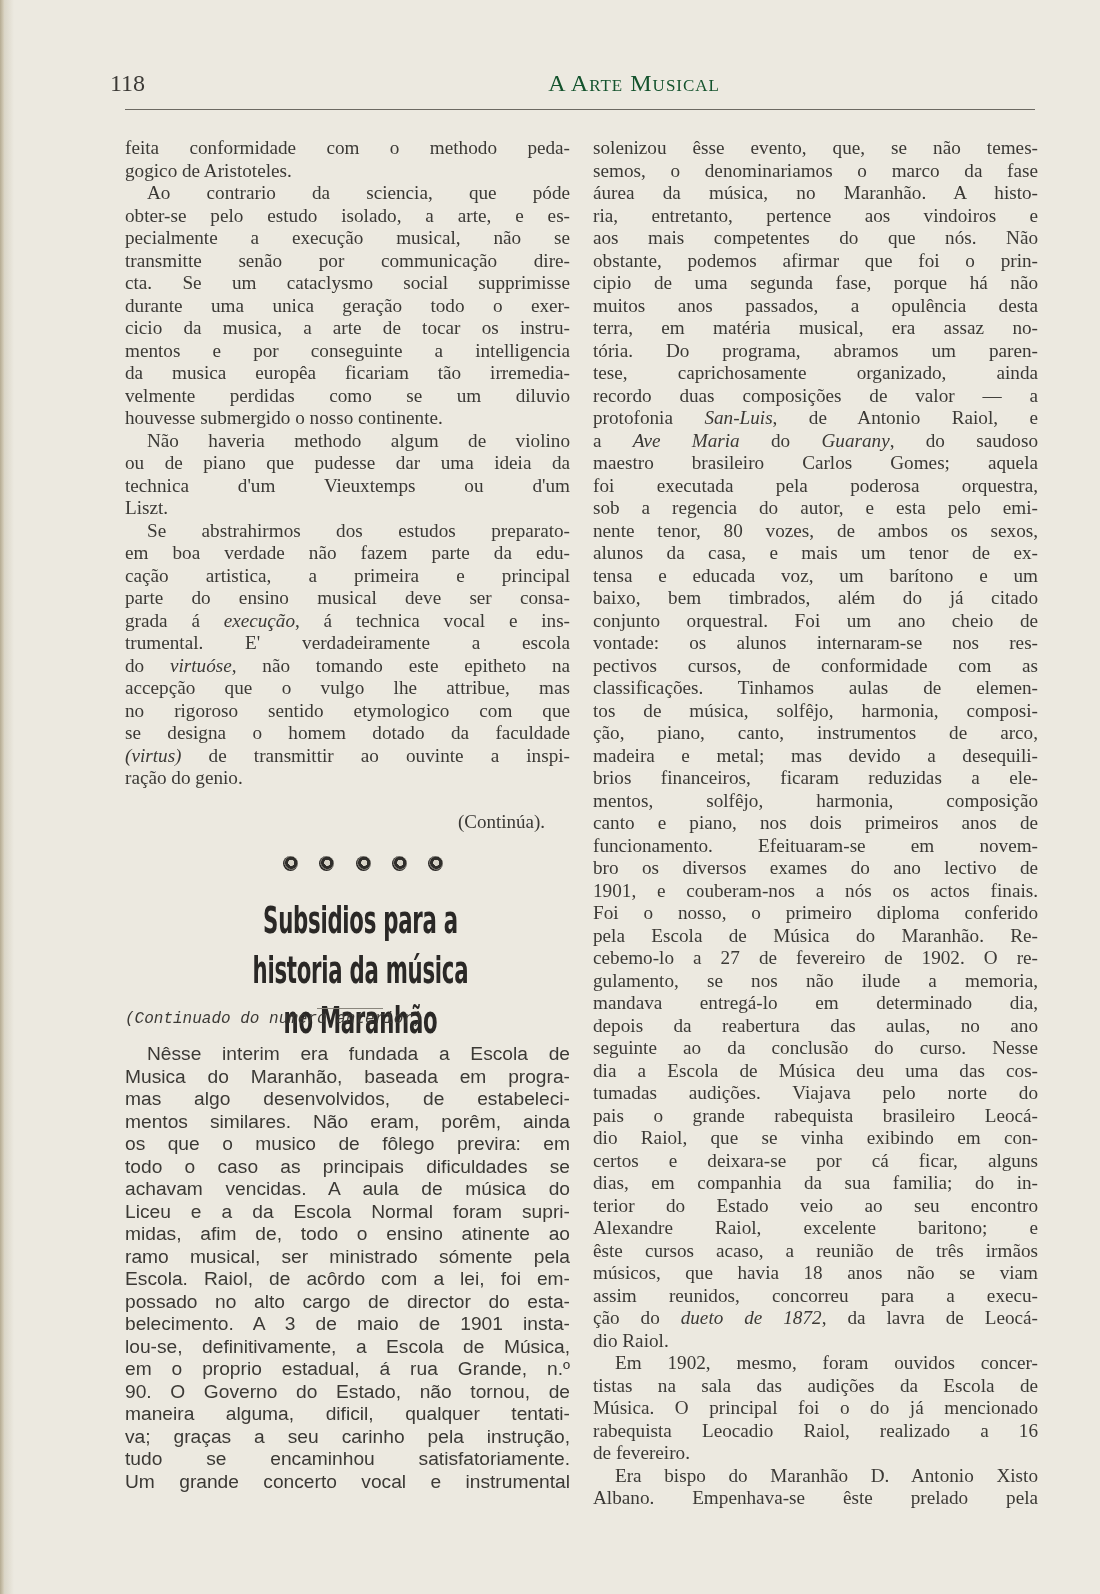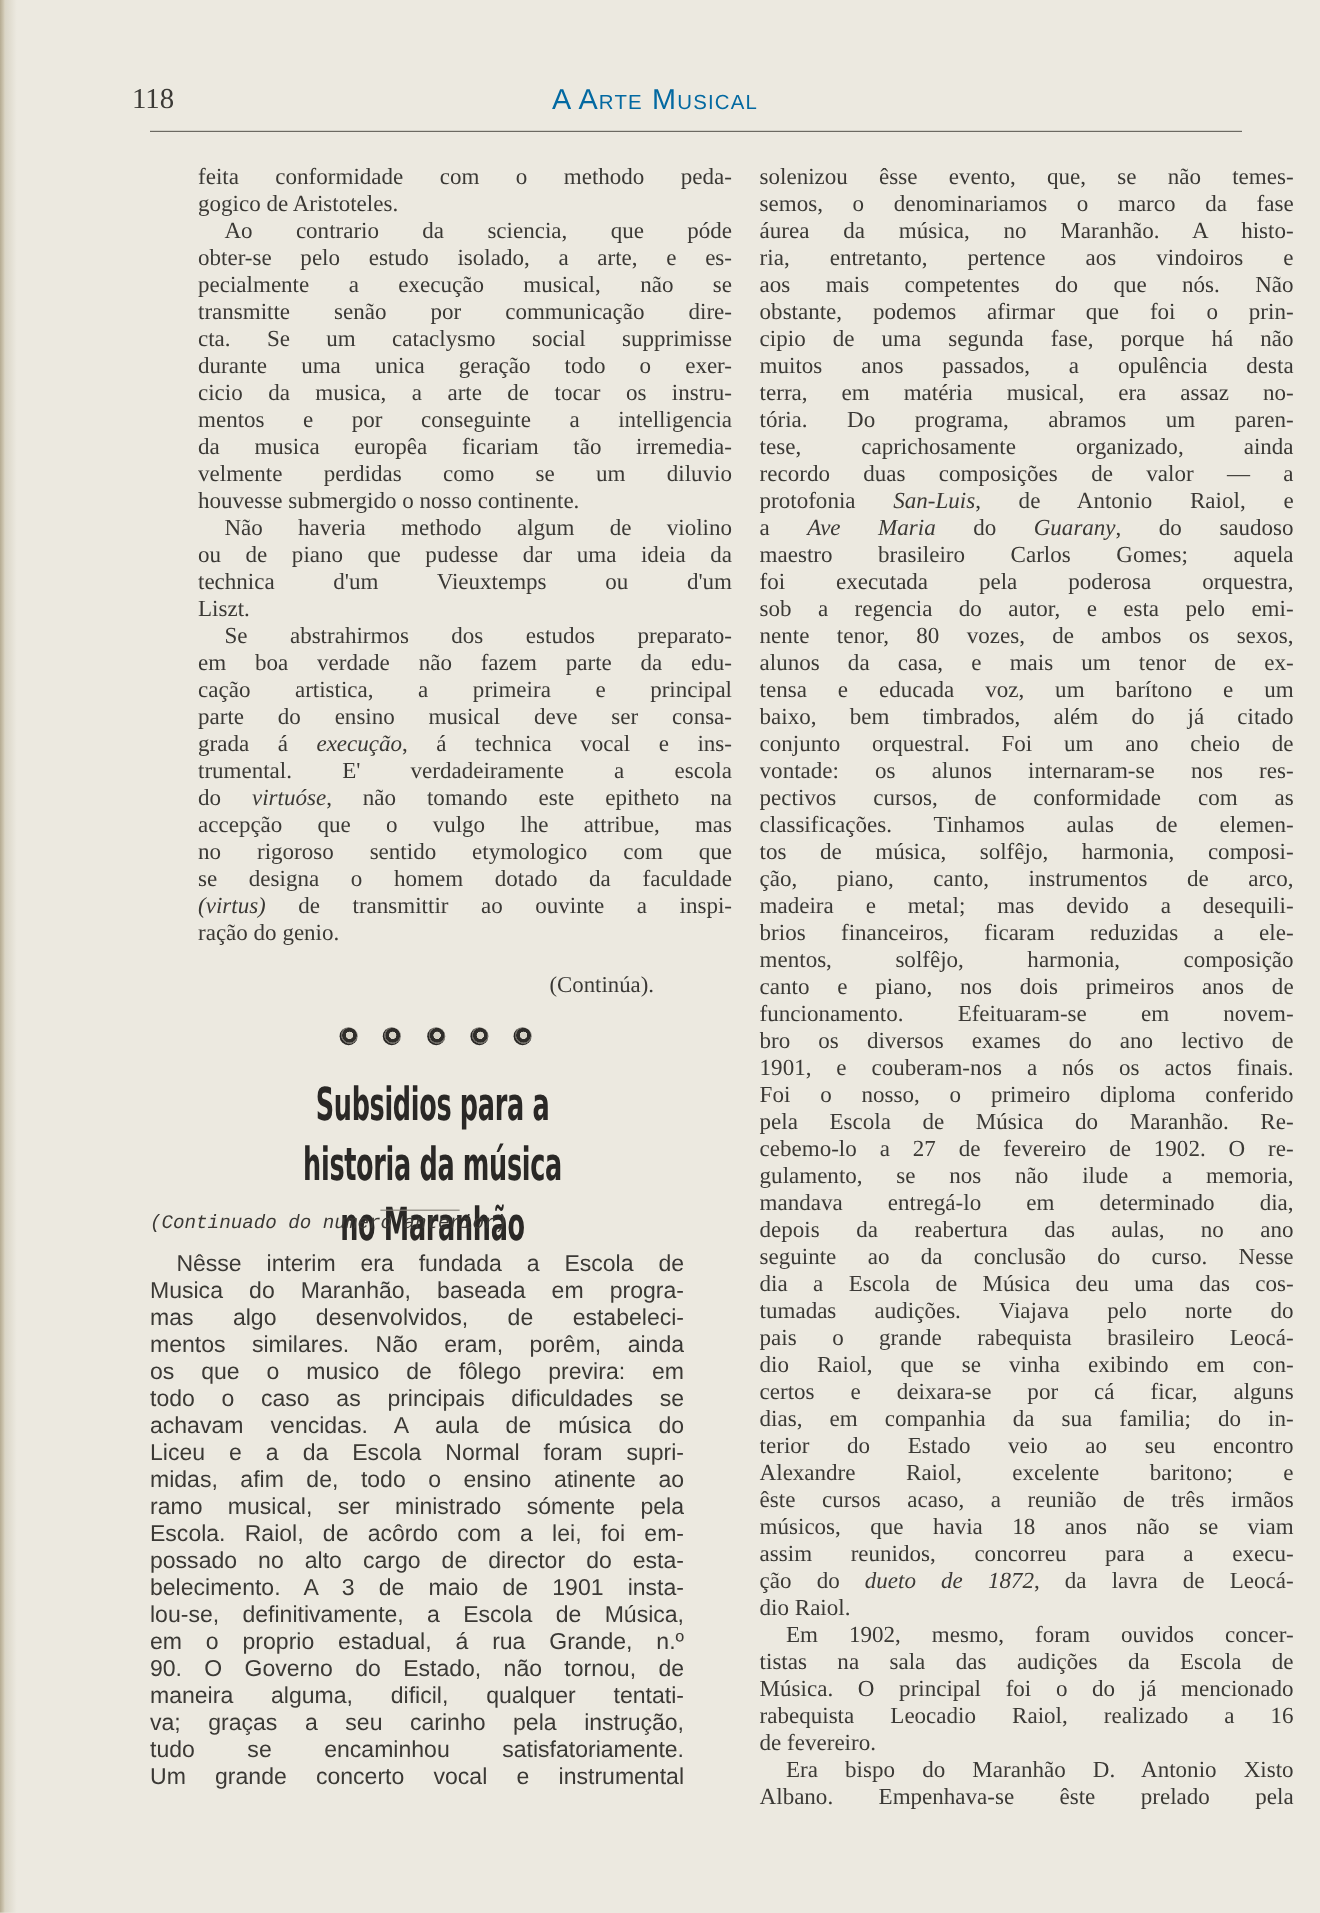--- a/index.html
+++ b/index.html
@@ -18,33 +18,33 @@
     background: linear-gradient(to right, rgba(160,150,120,0.25), rgba(160,150,120,0));
   }
   .running-head {
     position: absolute; left: 110px; top: 68px; width: 920px; height: 34px;
   }
   .page-number {
     position: absolute; left: 0; top: 2px;
     font-family: "Liberation Serif", serif; font-size: 24px; color: #3c3a36;
   }
   .journal-title {
-    position: absolute; left: 350px; top: 2px; width: 260px; text-align: left;
-    font-family: Liberation Sans, sans-serif; font-size: 24px; color: #0369a1;
+    position: absolute; left: 350px; top: 2px; width: 260px; text-align: right;
+    font-family: Liberation Serif, serif; font-size: 24px; color: #14532d;
     font-variant: small-caps; letter-spacing: 1px;
   }
   .head-rule {
     position: absolute; left: 125px; top: 109px; width: 910px; height: 0;
     border-top: 1.5px solid #6c6962;
   }
   .column {
     position: absolute; top: 137px; width: 445px;
     font-family: "Liberation Serif", serif;
     font-size: 19.2px; line-height: 22.5px;
-    text-align: justify; color: #3b3935; margin-left: 40px;
+    text-align: justify; color: #3b3935;
   }
   .col-left { left: 125px; }
   .col-right { left: 593px; }
   .line { display: block; white-space: nowrap; text-align: justify; text-align-last: justify; height: 22.5px; overflow: hidden; }
   .line.last { text-align-last: left; }
   .indent { padding-left: 22px; }
   .signoff {
     position: absolute; left: 125px; top: 811px; width: 420px; text-align: right;
     font-family: "Liberation Serif", serif; font-size: 19px; color: #3b3935;
   }

